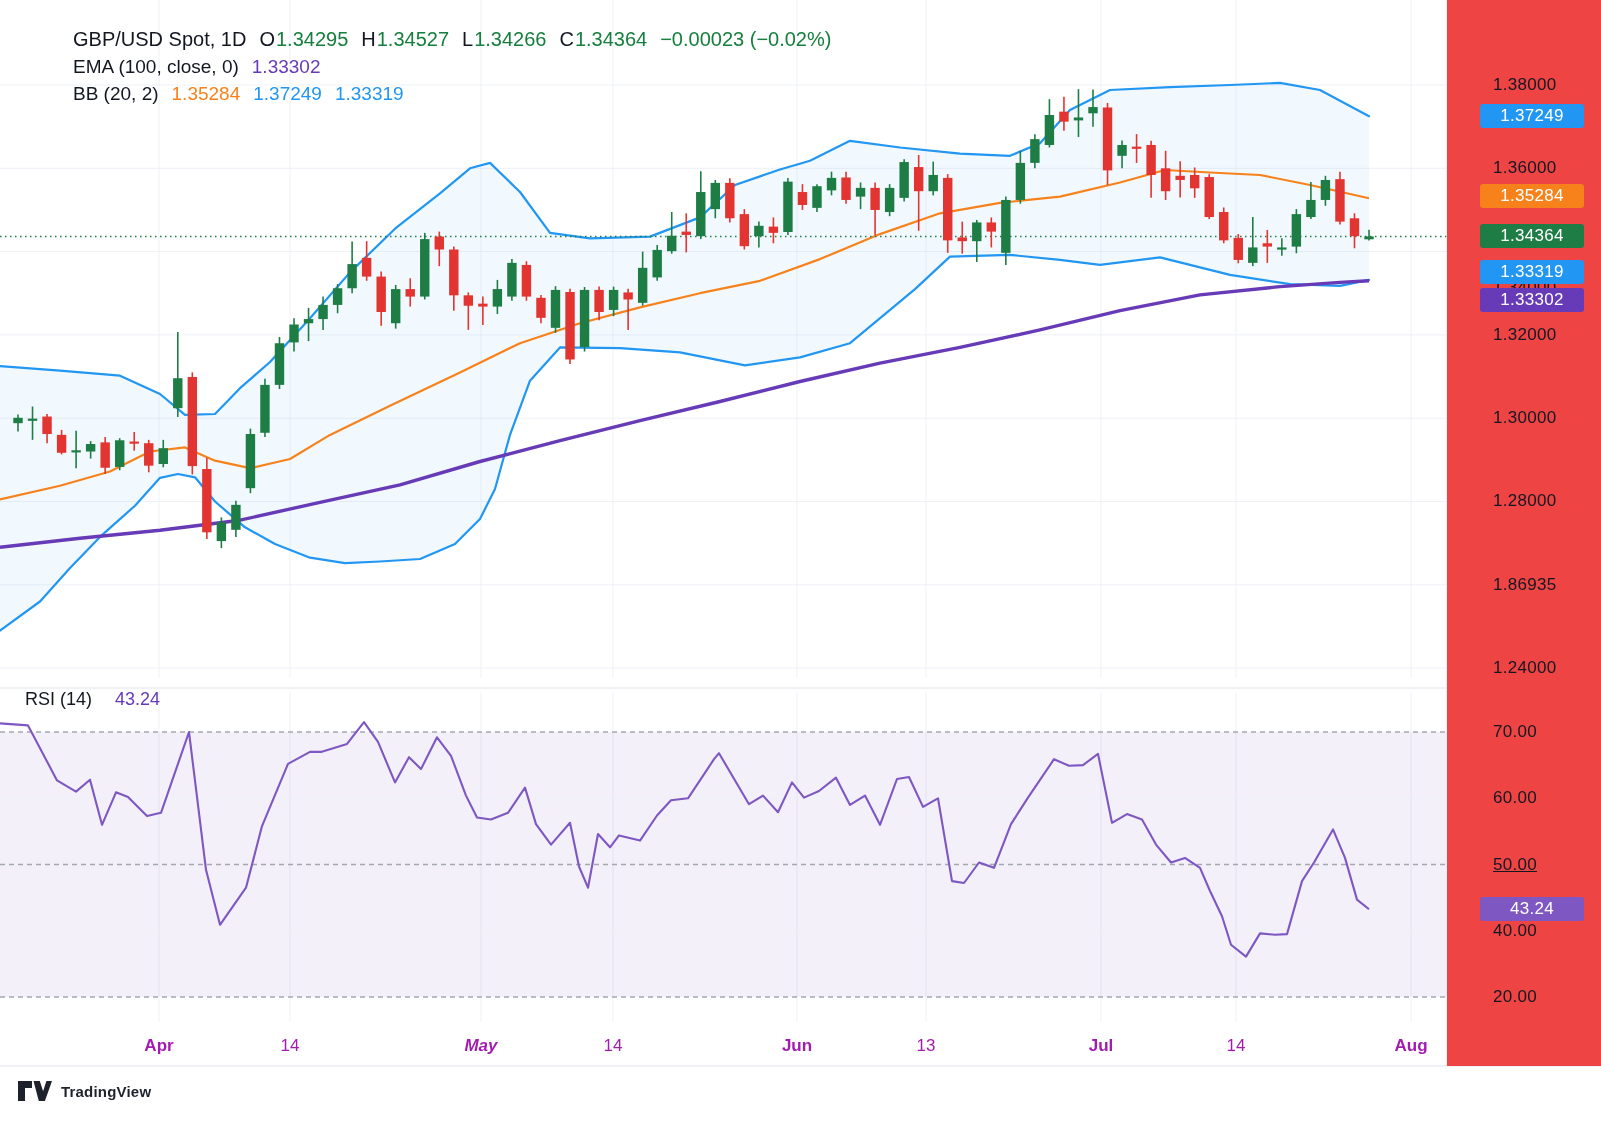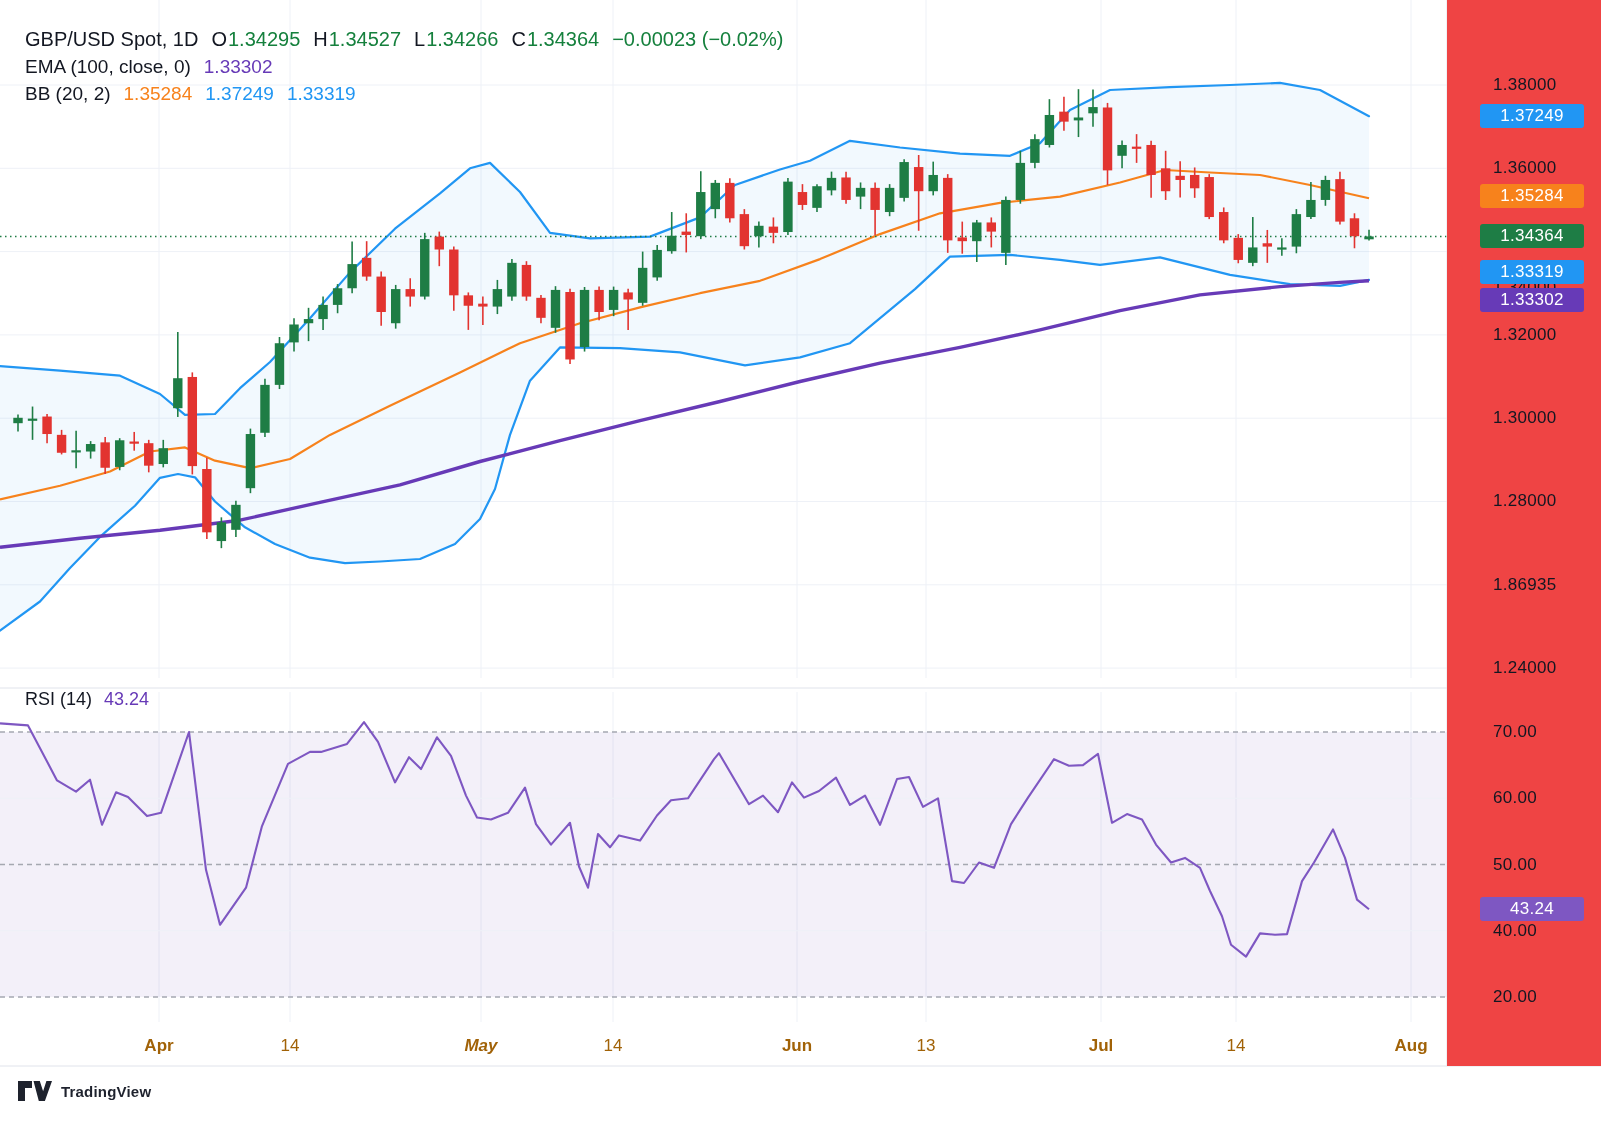--- a/index.html
+++ b/index.html
@@ -1,36 +1,36 @@
 <!DOCTYPE html>
 <html><head>
 <meta charset="utf-8">
 <style>
   html,body{margin:0;padding:0;background:#fff;}
   .app{position:relative;width:1601px;height:1124px;background:#ffffff;overflow:hidden;
        font-family:"Liberation Sans",sans-serif;color:#131722;}
   svg#chart-canvas{position:absolute;left:0;top:0;}
   
   .legend{position:absolute;left:25px;top:26px;z-index:5;}
-  .lrow{display:flex;align-items:flex-end;gap:13px;font-size:19px;line-height:27px;white-space:nowrap;}
+  .lrow{display:flex;align-items:flex-end;gap:13px;font-size:19px;line-height:27px;white-space:nowrap;margin-left:48px;}
   .lrow.first{font-size:20px;}
   .pair{display:inline-flex;gap:1px;}
   .c-green{color:#15803d;}
   .c-purple{color:#673ab7;}
   .c-orange{color:#f7821c;}
   .c-blue{color:#2196f3;}
-  .rsi-legend{position:absolute;left:25px;top:689px;display:flex;gap:12px;font-size:18px;z-index:5;white-space:nowrap;justify-content:center;}
+  .rsi-legend{position:absolute;left:25px;top:689px;display:flex;gap:23px;font-size:18px;z-index:5;white-space:nowrap;justify-content:center;}
   
   .price-axis{position:absolute;left:1447px;top:0;width:154px;height:1066px;background:#ef4444;z-index:4;}
   .tick{position:absolute;left:46px;transform:translateY(-50%);font-size:17px;color:#131722;letter-spacing:0.3px;}
   .badge{position:absolute;left:33px;width:104px;height:24px;border-radius:3px;color:#fff;font-size:17px;
          display:flex;align-items:center;justify-content:center;transform:translateY(-50%);letter-spacing:0.3px;}
   
   .time-axis{position:absolute;left:0;top:1022px;width:1447px;height:44px;z-index:4;}
-  .time-label{position:absolute;top:14px;transform:translateX(-50%);font-size:17px;color:#a16207;}
+  .time-label{position:absolute;top:14px;transform:translateX(-50%);font-size:17px;color:#a21caf;}
   .time-label.bold{font-weight:700;}
   
   .brand{position:absolute;left:18px;top:1081px;display:flex;align-items:center;gap:9px;z-index:5;}
   .brand-text{font-size:15px;font-weight:600;color:#1e222d;letter-spacing:0.2px;}
 </style>
 </head>
 <body>
 
 <div class="app">
 
@@ -309,21 +309,21 @@
       <div class="tick" style="top: 85px;">1.38000</div>
       <div class="tick" style="top: 168px;">1.36000</div>
       <div class="tick" style="top: 252px; margin-top: 36px;">1.34000</div>
       <div class="tick" style="top: 335px;">1.32000</div>
       <div class="tick" style="top: 418px;">1.30000</div>
       <div class="tick" style="top: 501px;">1.28000</div>
       <div class="tick" style="top: 585px;">1.86935</div>
       <div class="tick" style="top: 668px;">1.24000</div>
       <div class="tick" style="top: 732px;">70.00</div>
       <div class="tick" style="top: 798px;">60.00</div>
-      <div class="tick" style="top: 865px;">50.00</div>
+      <div class="tick" style="top: 865px; text-decoration: underline;">50.00</div>
       <div class="tick" style="top: 931px;">40.00</div>
       <div class="tick" style="top: 997px;">20.00</div>
       <div class="badge" style="top: 116px; background: rgb(33, 150, 243);">1.37249</div>
       <div class="badge" style="top: 196px; background: rgb(247, 130, 28);">1.35284</div>
       <div class="badge" style="top: 236px; background: rgb(30, 125, 69);">1.34364</div>
       <div class="badge" style="top: 272px; background: rgb(33, 150, 243);">1.33319</div>
       <div class="badge" style="top: 300px; background: rgb(103, 58, 183);">1.33302</div>
       <div class="badge" style="top: 909px; background: rgb(126, 87, 194);">43.24</div>
     </div>
 

